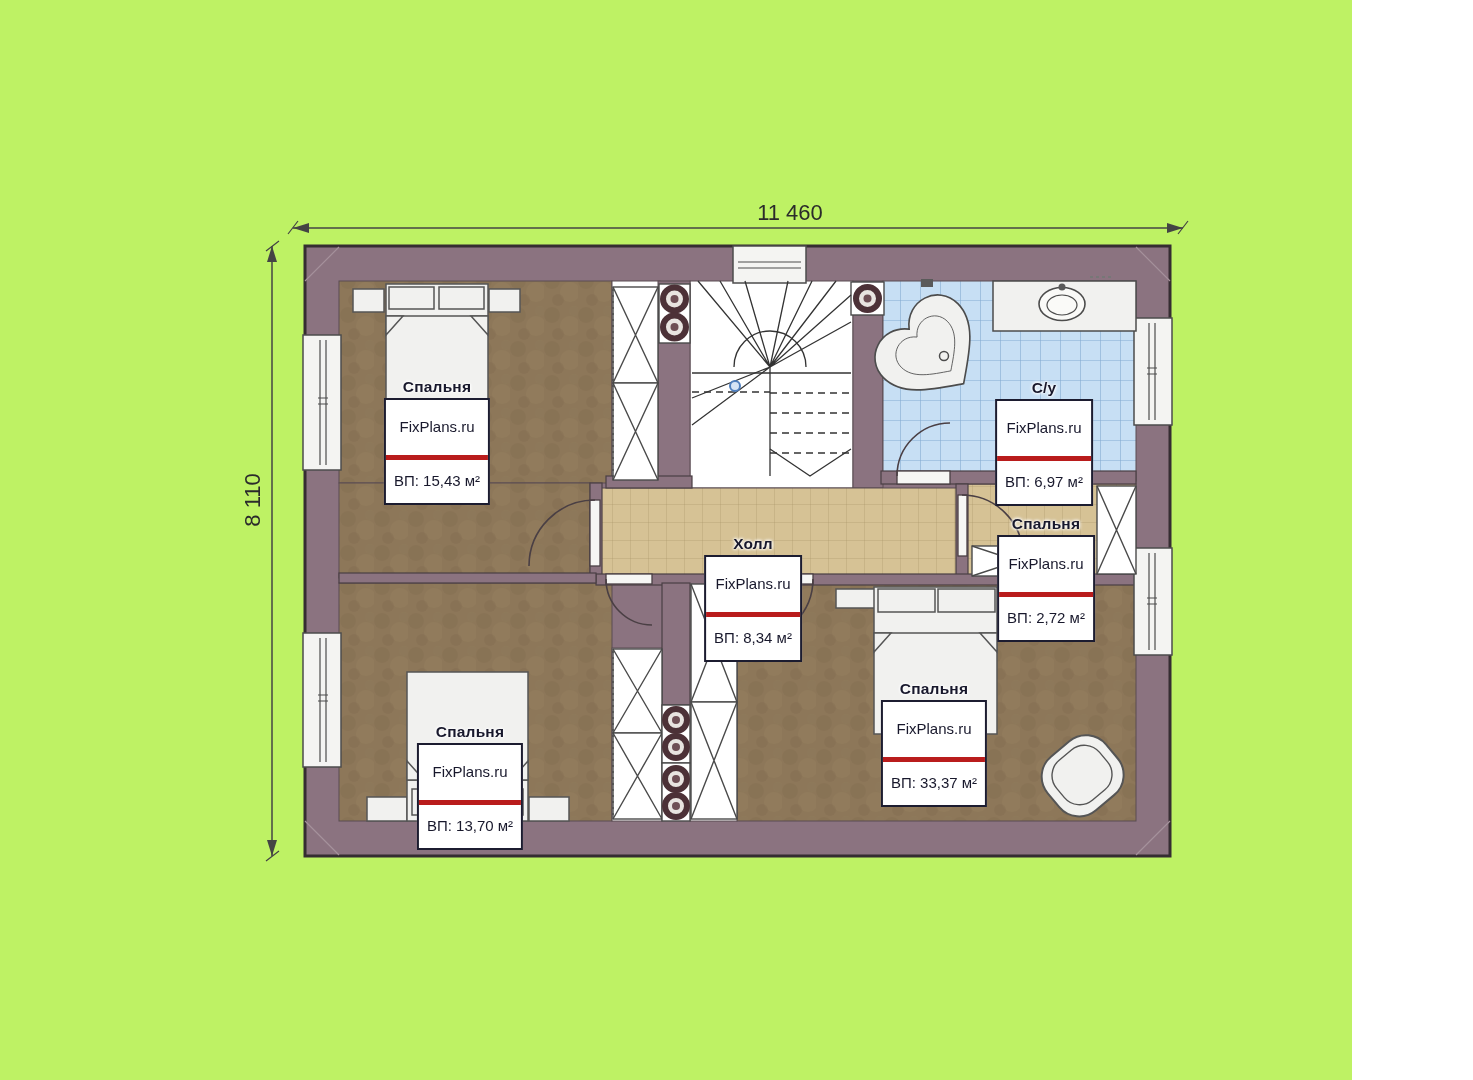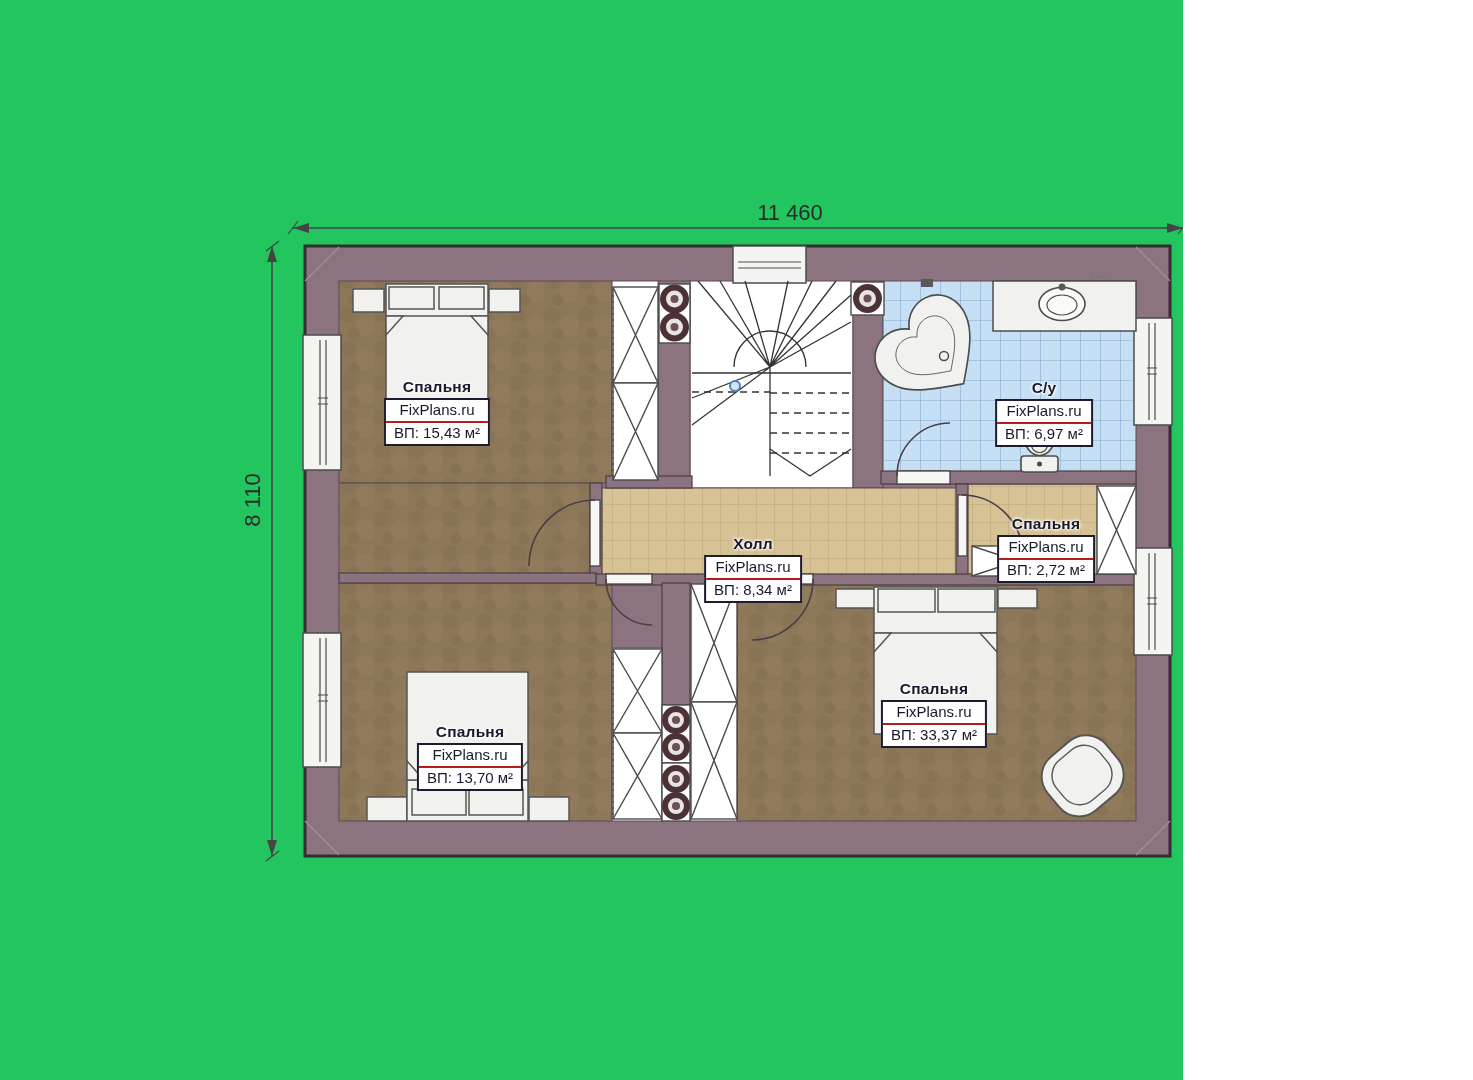--- a/index.html
+++ b/index.html
@@ -1,27 +1,27 @@
 <!DOCTYPE html>
 <html><head>
 <meta charset="utf-8">
 <style>
   html,body{margin:0;padding:0;background:#ffffff;}
-  .stage{position:relative;width:1183px;height:1080px;background:#22c55e;overflow:hidden;
+  .stage{position:relative;width:1352px;height:1080px;background:#bef264;overflow:hidden;
          font-family:"Liberation Sans",sans-serif;}
   svg{position:absolute;left:0;top:0;}
   .dim-label{position:absolute;font-size:22px;color:#2b2b2b;white-space:nowrap;}
   .dim-top{transform:translateX(-50%);}
   .dim-left{transform:translate(-50%,-50%) rotate(-90deg);}
   .room-label{position:absolute;transform:translateX(-50%);text-align:center;color:#18182c;}
   .room-name{font-weight:bold;font-size:15.5px;margin-bottom:2px;letter-spacing:.2px;
              text-shadow:0 0 3px #fff,0 0 3px #fff,0 0 4px #fff;margin-top:32px;}
   .room-box{display:inline-block;border:2px solid #1c1c30;background:#ffffff;font-size:15px;line-height:1.25;}
-  .room-brand{padding:1px 8px;border-bottom:2px solid #b91c1c;white-space:nowrap;}
-  .room-area{padding:1px 8px;white-space:nowrap;}
+  .room-brand{padding:18px 8px;border-bottom:5px solid #b91c1c;white-space:nowrap;}
+  .room-area{padding:12px 8px;white-space:nowrap;}
 </style>
 </head>
 <body>
 
 <div class="stage">
 
 <svg width="1473" height="1080" viewBox="0 0 1473 1080">
   <defs>
     <pattern id="pbrown" width="34" height="34" patternUnits="userSpaceOnUse">
       <rect width="34" height="34" fill="#8d7759"></rect>

